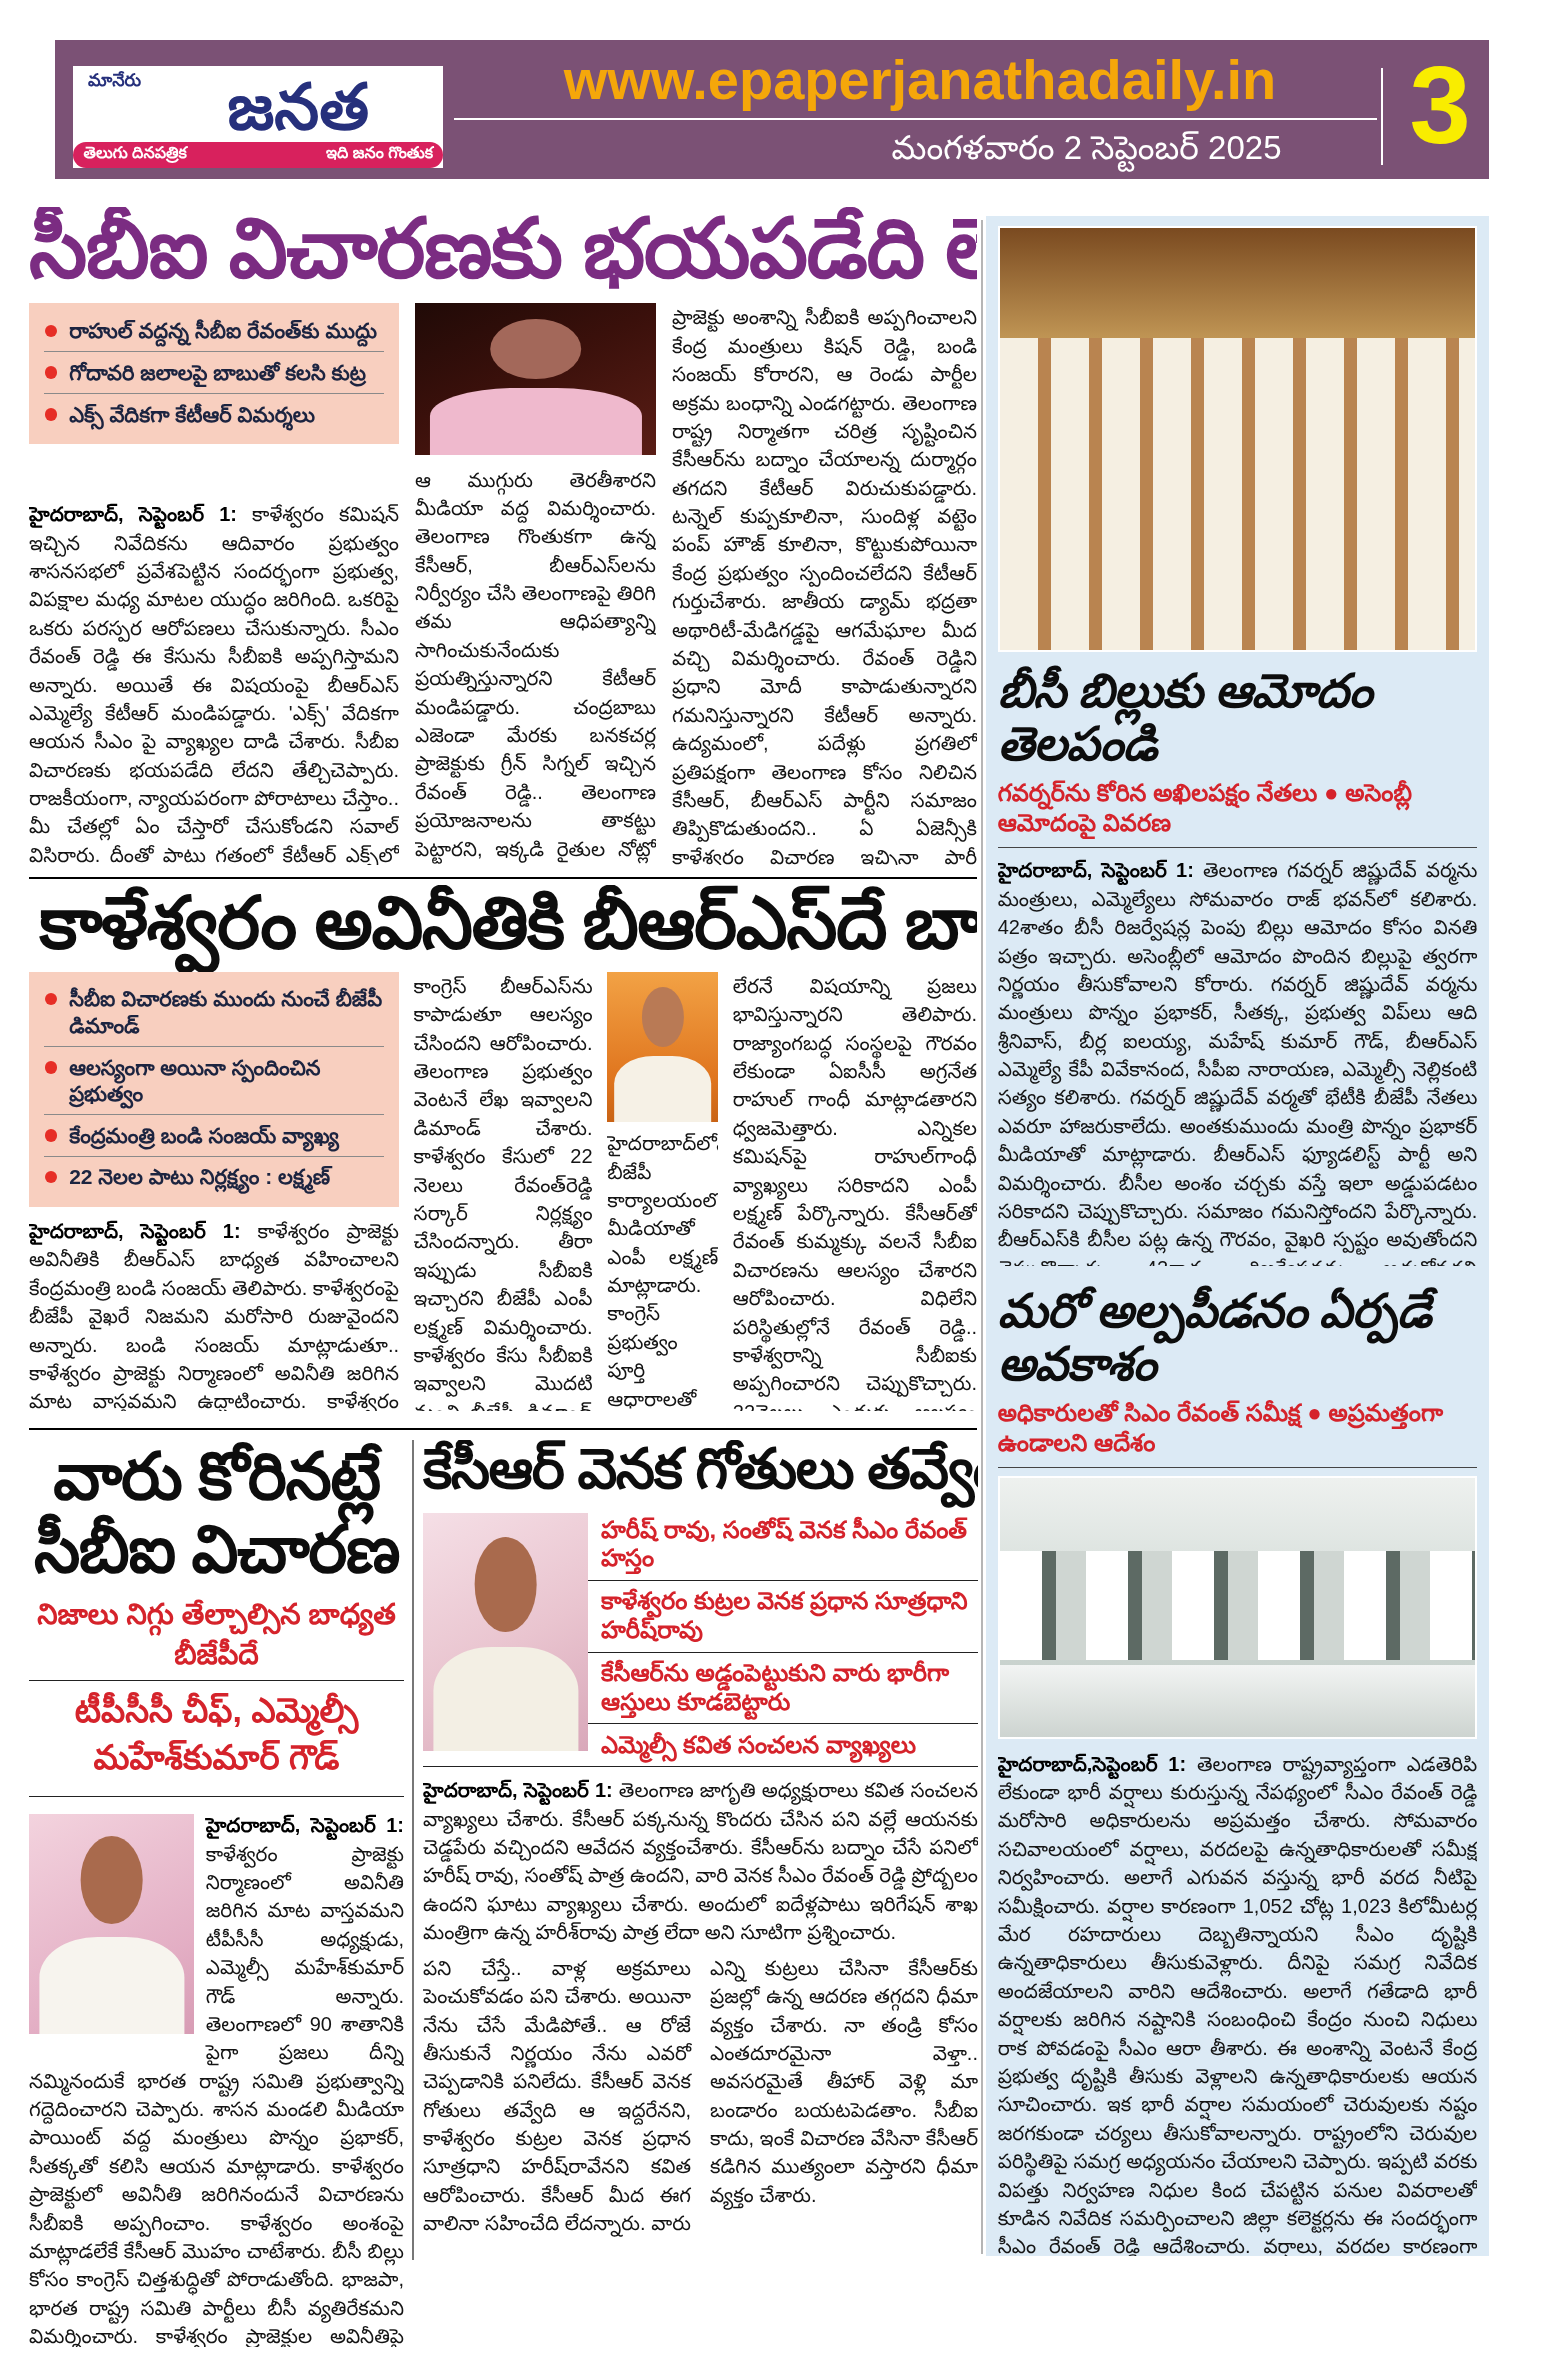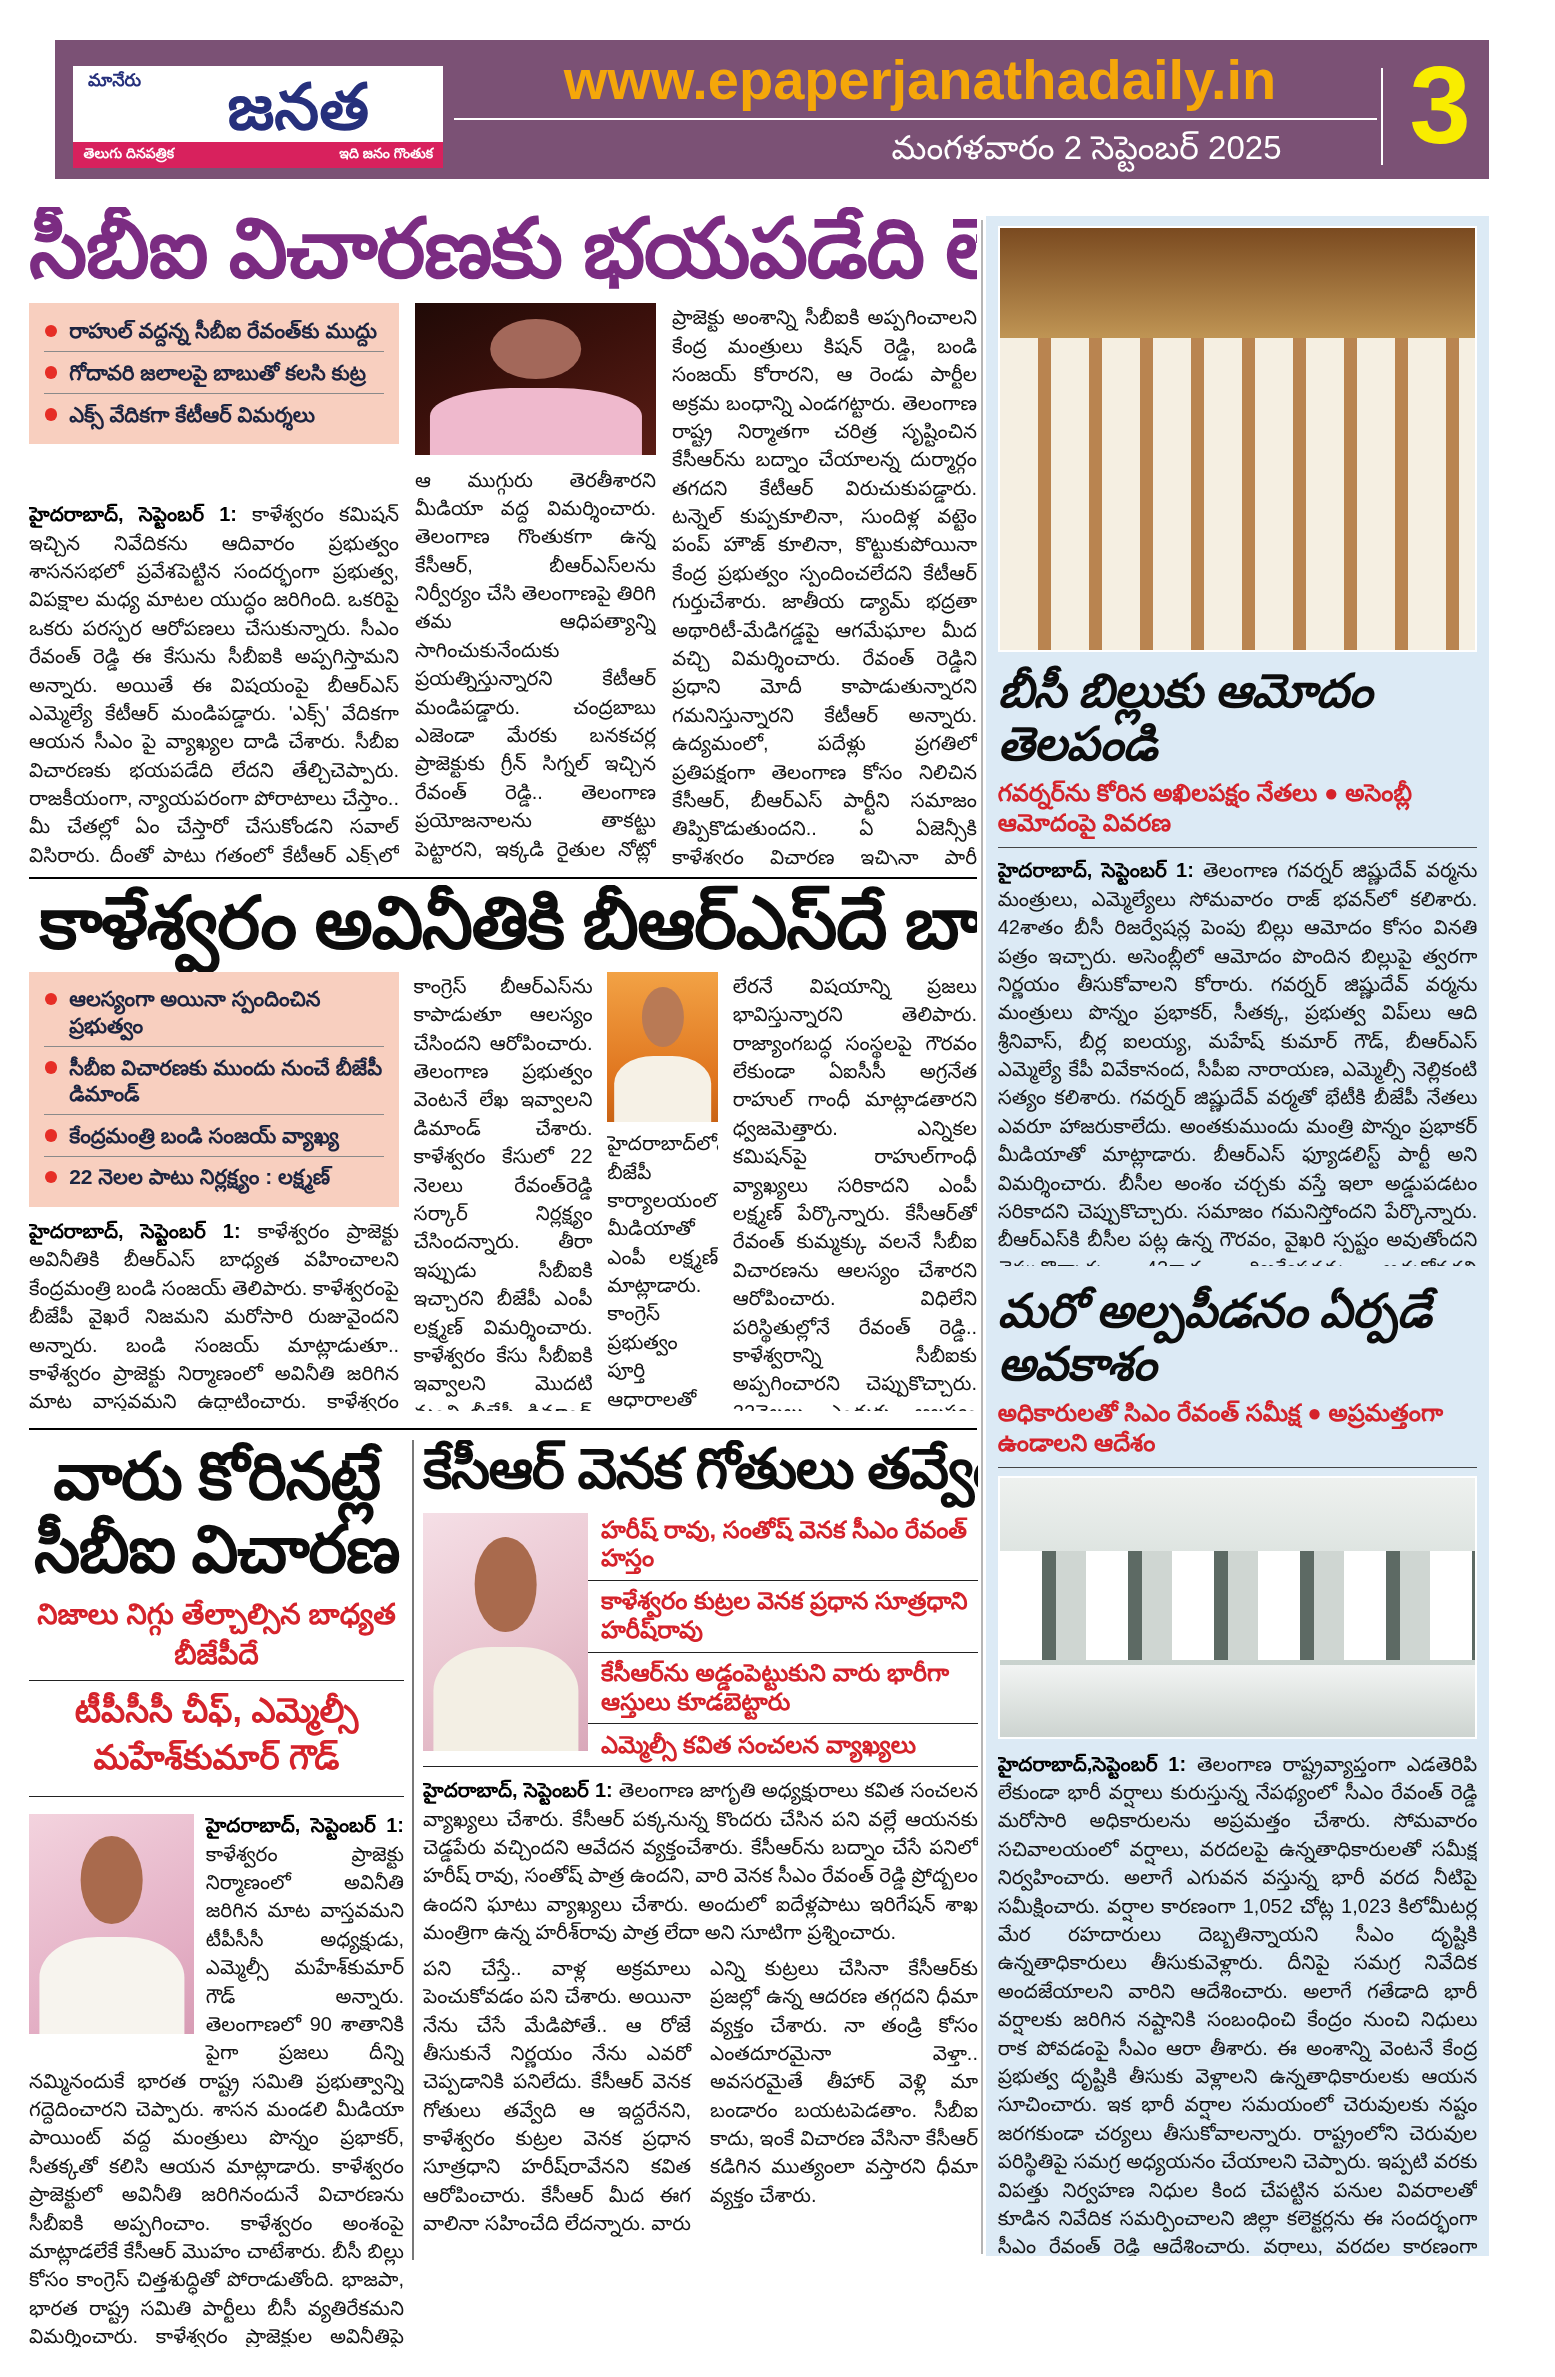--- a/index.html
+++ b/index.html
@@ -8,21 +8,21 @@
   .abs{position:absolute;}
   .of{overflow:hidden;}
 
   
   #header{left:55px;top:40px;width:1434px;height:139px;background:#7B5175;}
   #logo-box{position:absolute;left:18.3px;top:26px;width:370px;height:102px;background:#ffffff;}
   #logo-maneru{position:absolute;left:14.6px;top:4.4px;font-size:17.6px;font-weight:bold;color:#26307C;}
   #logo-janatha{position:absolute;left:0;top:9px;width:100%;text-align:center;font-size:64px;font-weight:800;color:#26307C;line-height:1;padding-left:40px;}
   #logo-strip{position:absolute;left:0;bottom:0;width:100%;height:26px;background:#D8215D;color:#fff;
               display:flex;justify-content:space-between;align-items:center;padding:0 10.2px;box-sizing:border-box;
-              font-size:14px;font-weight:bold;}
+              font-size:16px;font-weight:bold;border-radius:13px;}
   #site-url{position:absolute;left:404px;top:7.3px;width:922px;text-align:center;font-size:56px;font-weight:700;color:#F5A70A;}
   #header-hline{position:absolute;left:399px;top:78px;width:923px;height:2.2px;background:#ffffff;}
   #issue-date{position:absolute;left:739px;top:89px;width:585px;text-align:center;font-size:33px;font-weight:normal;color:#ffffff;}
   #header-vline{position:absolute;left:1326px;top:28px;width:2.2px;height:97px;background:#ffffff;}
   #page-number{position:absolute;left:1336px;top:4.4px;width:98px;text-align:center;font-size:110px;font-weight:800;color:#F9ED00;line-height:1.1;}
 
   
   .body-txt{font-size:20px;line-height:1.42;text-align:justify;color:#141414;}
   .dateline{font-weight:bold;color:#000;}
   .bullets{background:#F8CFBF;padding:7.3px 14.6px 8.8px 14.6px;box-sizing:border-box;}
@@ -155,25 +155,25 @@
   </div>
 
   <div id="rule-a2" class="abs rule"></div>
   <div id="art2" class="abs of">
     <div id="art2-headline">కాళేశ్వరం అవినీతికి బీఆర్ఎస్‌దే బాధ్యత</div>
     <div id="art2-row">
       <div id="art2-colA">
         <div class="bullets">
           <div class="bi">
               <span class="dot"></span>
+              <span class="bt">సీబీఐ విచారణకు ముందు నుంచే బీజేపీ డిమాండ్</span>
+            </div>
+          <div class="bi">
+              <span class="dot"></span>
               <span class="bt">ఆలస్యంగా అయినా స్పందించిన ప్రభుత్వం</span>
-            </div>
-          <div class="bi">
-              <span class="dot"></span>
-              <span class="bt">సీబీఐ విచారణకు ముందు నుంచే బీజేపీ డిమాండ్</span>
             </div>
           <div class="bi">
               <span class="dot"></span>
               <span class="bt">కేంద్రమంత్రి బండి సంజయ్ వ్యాఖ్య</span>
             </div>
           <div class="bi">
               <span class="dot"></span>
               <span class="bt">22 నెలల పాటు నిర్లక్ష్యం : లక్ష్మణ్</span>
             </div>
         </div>

